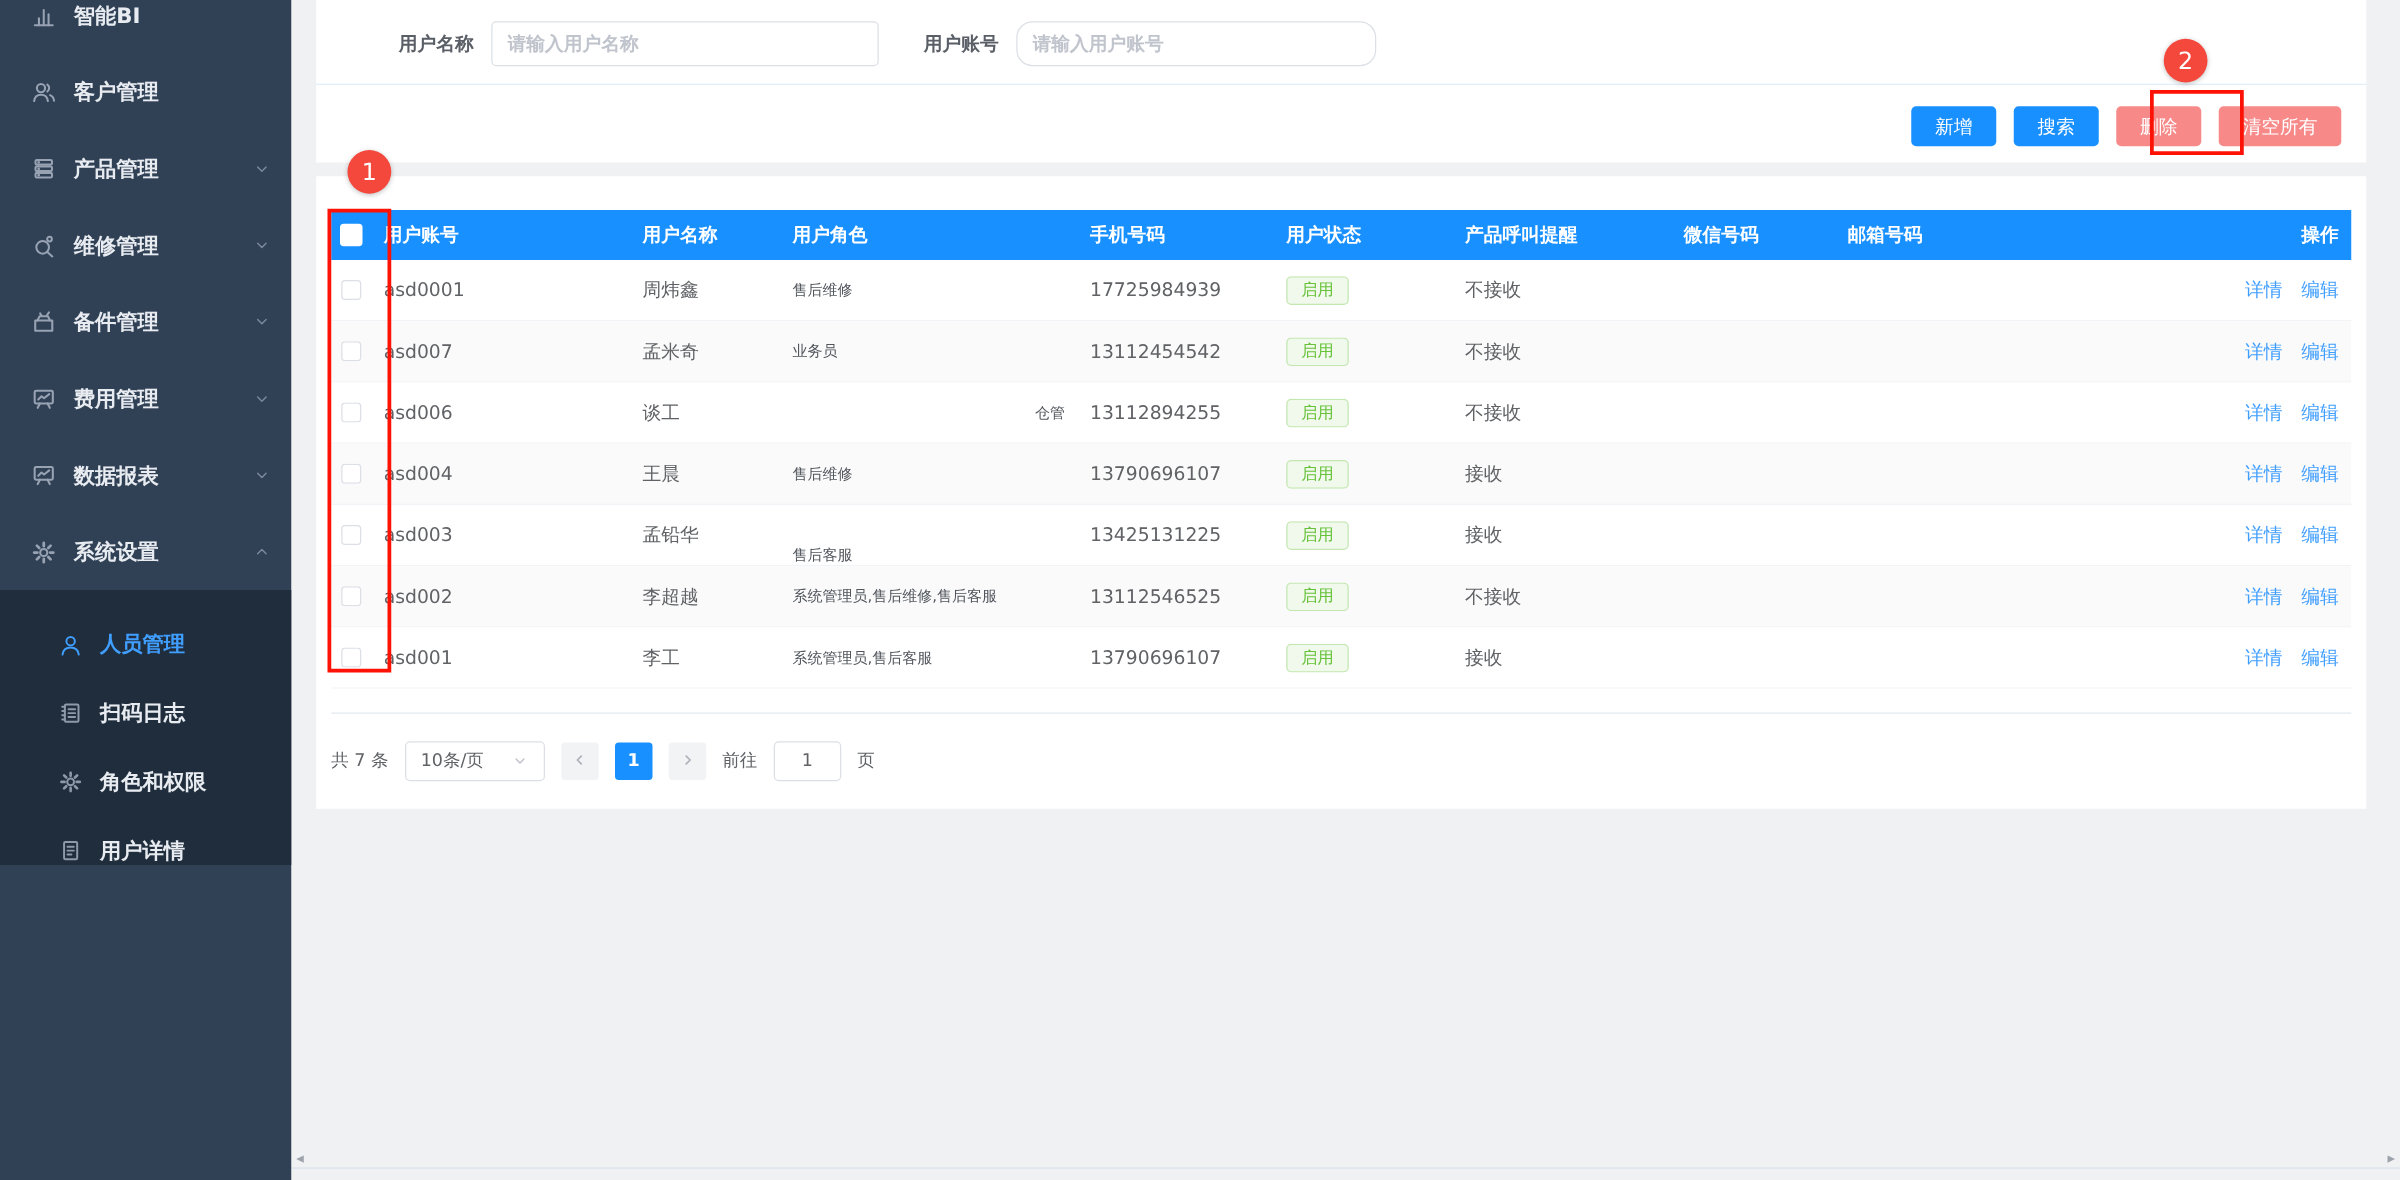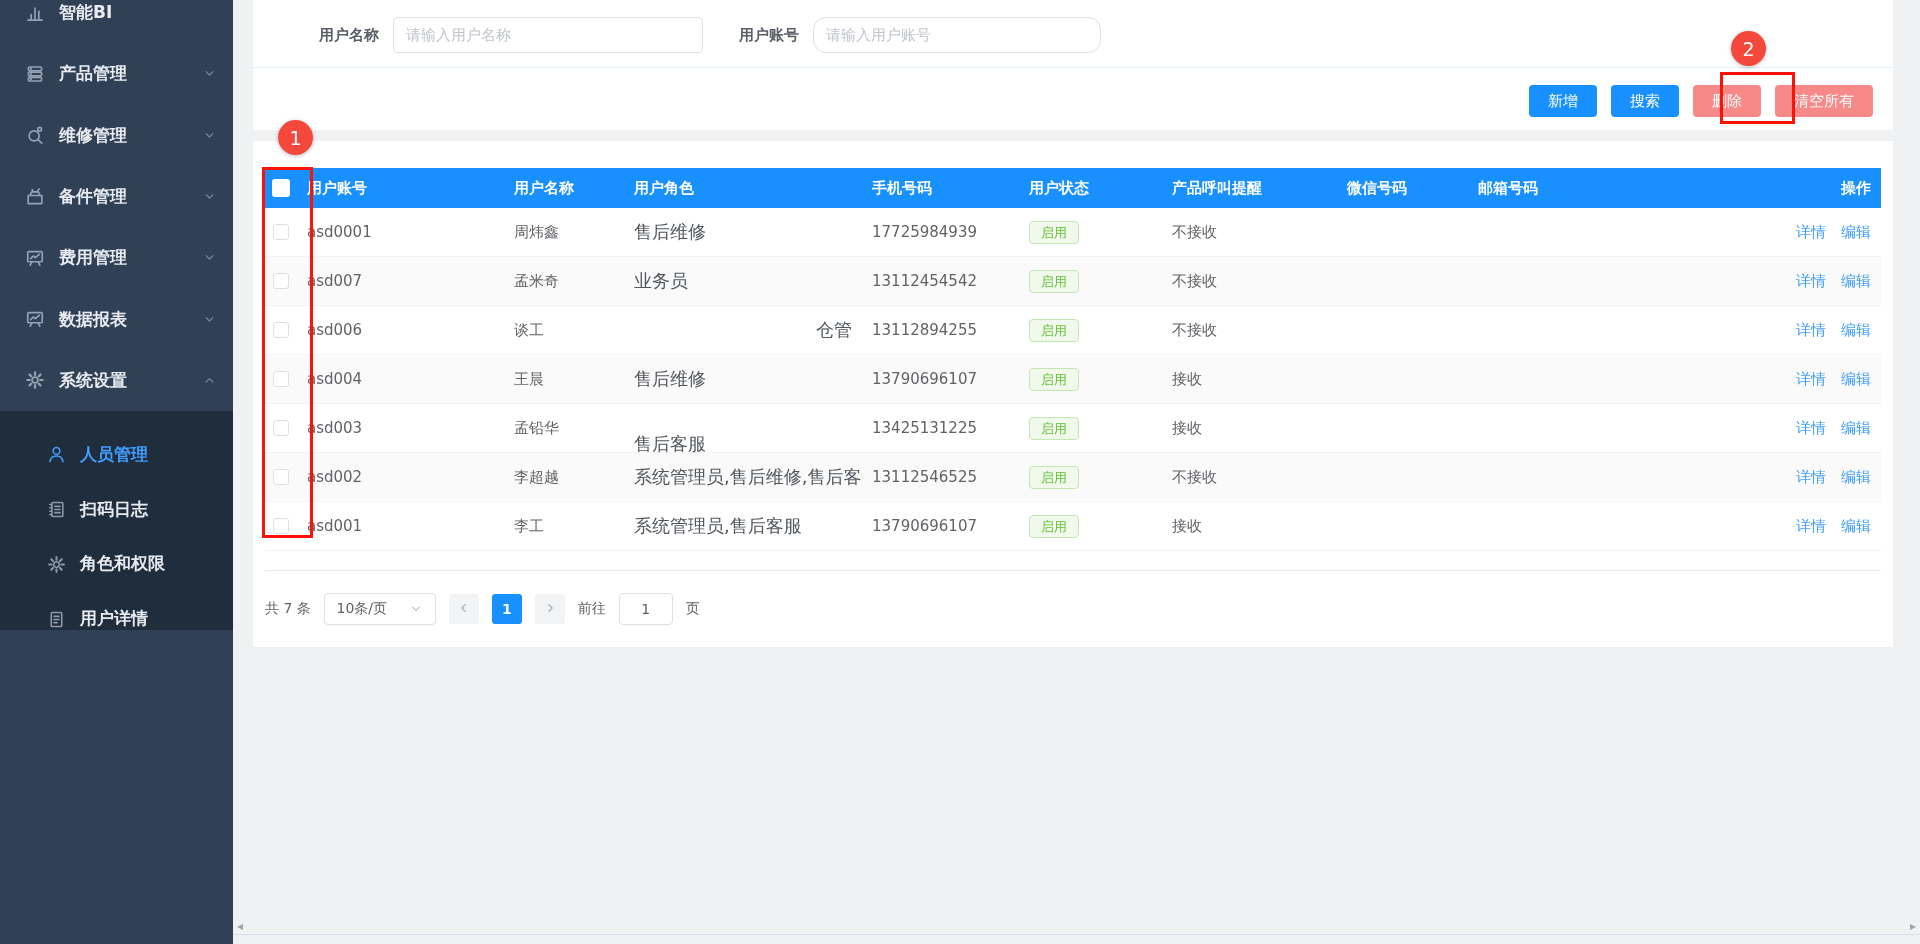--- a/index.html
+++ b/index.html
@@ -31,21 +31,21 @@
   
   .panel { position:absolute; background:#fff; }
   .panel1 { left:253px; top:0; width:1640px; height:130px; }
   .panel2 { left:253px; top:141px; width:1640px; height:506px; }
 
   
   .form-row { display:flex; align-items:center; padding:17px 0 0 66px; }
   .form-label { font-size:15px; font-weight:700; color:#5a5e66; margin-right:14px; }
   .input { height:32px; border:1px solid #dcdfe6; border-radius:4px;
     padding:17px 12px; font-size:15px; color:#ef4444; outline:none;
-    font-family:inherit; background:#fff; }
+    font-family:inherit; background:#fff;font-weight:bold; }
   .input::placeholder { color:#c0c4cc; }
   #username-input { width:310px; }
   .form-item-2 { margin-left:36px; display:flex; align-items:center; }
   #account-input { width:288px;border-radius:13px; }
   .divider { margin-top:14px; height:1px; background:#e2eef8; }
 
   
   .toolbar { display:flex; justify-content:flex-end; align-items:center;
     padding:17px 20px 0 0; gap:14px; }
   .btn { height:32px; border:none; border-radius:4px; color:#fff;
@@ -59,21 +59,21 @@
     background: var(--table-header-bg, #1890ff); }
   .th { color:#fff; font-size:15px; font-weight:700; padding:0 10px;
     white-space:nowrap; }
   .th.op, .td.op { text-align:right; }
   .cb-cell { display:flex !important; justify-content:center; align-items:center; padding:0 !important; }
   .header-checkbox { width:18px; height:18px; border-radius:3px; background:#fff; cursor:pointer; }
   .row-checkbox { width:16px; height:16px; border:1px solid #dcdfe6; border-radius:3px; background:#fff; cursor:pointer; }
   .tr { display:flex; height:49px; align-items:center; border-bottom:1px solid #f1f3f6; background:#fff; }
   .tr:nth-child(even) { background:#fafafa; }
   .td { font-size:15px; color:#606266; padding:0 10px; white-space:nowrap; overflow:hidden; }
-  .td.role { font-size:18px; color:#51565d; }
+  .td.role { font-size:12px; color:#51565d; }
   .badge { display:inline-block; padding:4px 11px; font-size:13px; line-height:1;
     color: var(--success-green, #67c23a); background:#f0f9eb;
     border:1px solid #c2e7b0; border-radius:4px; }
   .ops { display:flex; justify-content:flex-end; gap:15px; }
   .link { color: var(--active-link, #409eff); font-size:15px; cursor:pointer; }
   .empty-strip { height:20px; background:#fff; border-bottom:1px solid #e4e9f0; }
 
   
   .pagination { display:flex; align-items:center; margin:22px 0 0 12px;
     gap:13px; font-size:14px; color:#606266; }
@@ -116,20 +116,31 @@
       <div class="menu-item">
         <span class="mi-icon">
           <svg width="22" height="22" viewBox="0 0 20 20" fill="none" stroke="currentColor" stroke-width="1.5" stroke-linecap="round" stroke-linejoin="round">
             <path d="M3.5 16.5h13"></path>
             <path d="M6.5 16.5v-5"></path>
             <path d="M10 16.5V5.5"></path>
             <path d="M13.5 16.5v-8"></path>
           </svg>
         </span>
         <span>智能BI</span>
+      </div>
+      <div class="menu-item">
+        <span class="mi-icon">
+          <svg width="22" height="22" viewBox="0 0 20 20" fill="none" stroke="currentColor" stroke-width="1.5" stroke-linecap="round" stroke-linejoin="round">
+            <circle cx="8" cy="6.8" r="3"></circle>
+            <path d="M3 16.2c.4-3 2.4-4.6 5-4.6s4.6 1.6 5 4.6"></path>
+            <path d="M12.6 4.3a3 3 0 010 5"></path>
+            <path d="M14.6 11.9c1.7.6 2.6 2 2.9 4"></path>
+          </svg>
+        </span>
+        <span>客户管理</span>
       </div>
       <div class="menu-item">
         <span class="mi-icon">
           <svg width="22" height="22" viewBox="0 0 20 20" fill="none" stroke="currentColor" stroke-width="1.5" stroke-linecap="round" stroke-linejoin="round">
             <rect x="4" y="3.6" width="12" height="3.4" rx="1"></rect>
             <rect x="4" y="8.3" width="12" height="3.4" rx="1"></rect>
             <rect x="4" y="13" width="12" height="3.4" rx="1"></rect>
             <path d="M6.3 5.3h.01M6.3 10h.01M6.3 14.7h.01" stroke-width="2"></path>
           </svg>
         </span>

